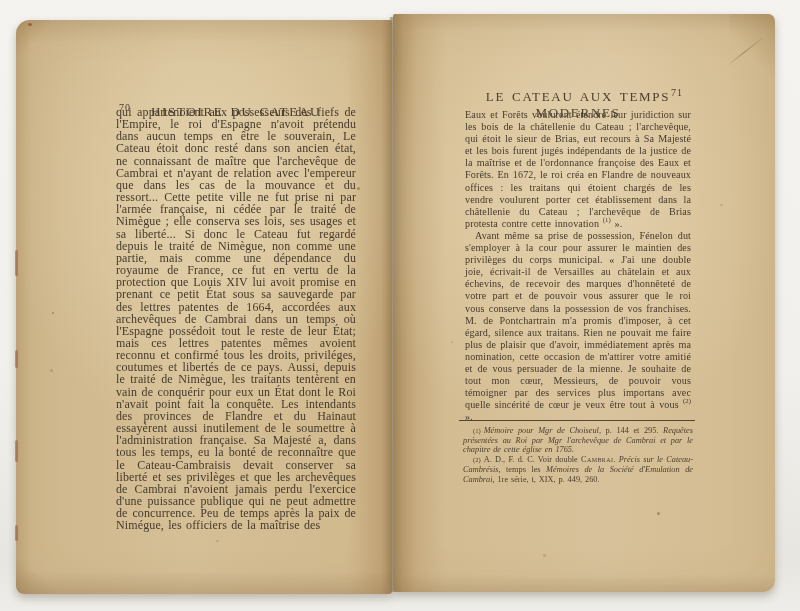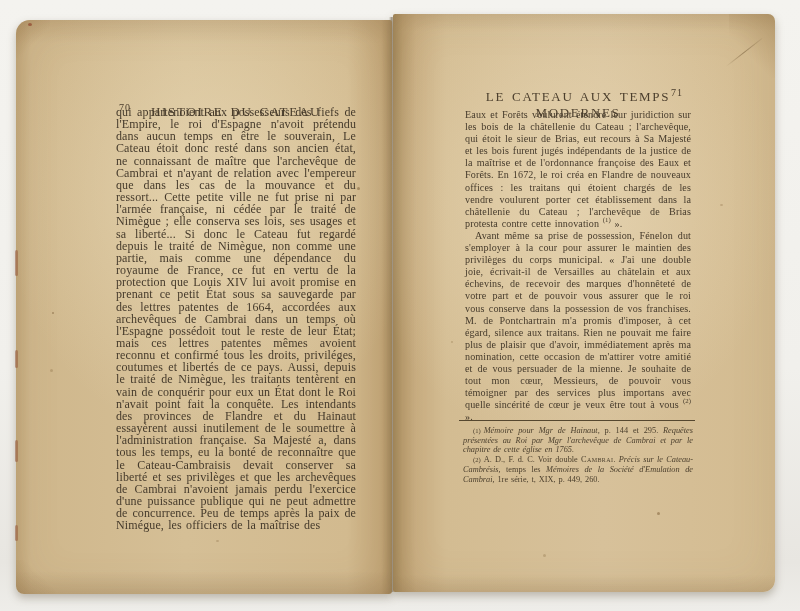--- a/index.html
+++ b/index.html
@@ -134,21 +134,21 @@
     </div>
 
     <div class="body-text pr-body">
       <p><span>Eaux et Forêts voulurent étendre leur juridiction sur les bois de la châtellenie du Cateau ; l'archevêque, qui étoit le sieur de Brias, eut recours à Sa Majesté et les bois furent jugés indépendants de la justice de la maîtrise et de l'ordonnance françoise des Eaux et Forêts. En 1672, le roi créa en Flandre de nouveaux offices : les traitans qui étoient chargés de les vendre voulurent porter cet établissement dans la châtellenie du Cateau ; l'archevêque de Brias protesta contre cette innovation </span><sup class="noteref">(1)</sup><span> ».</span></p>
       <p class="indent"><span>Avant même sa prise de possession, Fénelon dut s'employer à la cour pour assurer le maintien des privilèges du corps municipal. « J'ai une double joie, écrivait-il de Versailles au châtelain et aux échevins, de recevoir des marques d'honnêteté de votre part et de pouvoir vous assurer que le roi vous conserve dans la possession de vos franchises. M. de Pontchartrain m'a promis d'imposer, à cet égard, silence aux traitans. Rien ne pouvait me faire plus de plaisir que d'avoir, immédiatement après ma nomination, cette occasion de m'attirer votre amitié et de vous persuader de la mienne. Je souhaite de tout mon cœur, Messieurs, de pouvoir vous témoigner par des services plus importans avec quelle sincérité de cœur je veux être tout à vous </span><sup class="noteref">(2)</sup><span> ».</span></p>
     </div>
 
     <div class="fn-rule"></div>
 
     <div class="footnotes">
-      <p><span class="fn-marker">(1)</span><span class="it">Mémoire pour Mgr de Hainaut,</span><span class="rm"> p. 144 et 295. </span><span class="it">Requêtes présentées au Roi par Mgr l'archevêque de Cambrai et par le chapitre de cette église en 1765.</span></p>
+      <p><span class="fn-marker">(1)</span><span class="it">Mémoire pour Mgr de Choiseul,</span><span class="rm"> p. 144 et 295. </span><span class="it">Requêtes présentées au Roi par Mgr l'archevêque de Cambrai et par le chapitre de cette église en 1765.</span></p>
       <p><span class="fn-marker">(2)</span><span class="rm">A. D., F. d. C. Voir double </span><span class="sc">Cambrai</span><span class="rm">. </span><span class="it">Précis sur le Cateau-Cambrésis,</span><span class="rm"> temps les </span><span class="it">Mémoires de la Société d'Emulation de Cambrai,</span><span class="rm"> 1re série, t, XIX, p. 449, 260.</span></p>
     </div>
 
     <div class="speck s-brown" style="left:264px;top:498px;width:3px;height:3px;"></div>
     <div class="speck s-faint" style="left:58px;top:327px;width:2px;height:2px;"></div>
     <div class="speck s-faint" style="left:327px;top:190px;width:3px;height:2px;"></div>
     <div class="speck s-faint" style="left:150px;top:540px;width:3px;height:3px;"></div>
   </div>
 
 </div>

